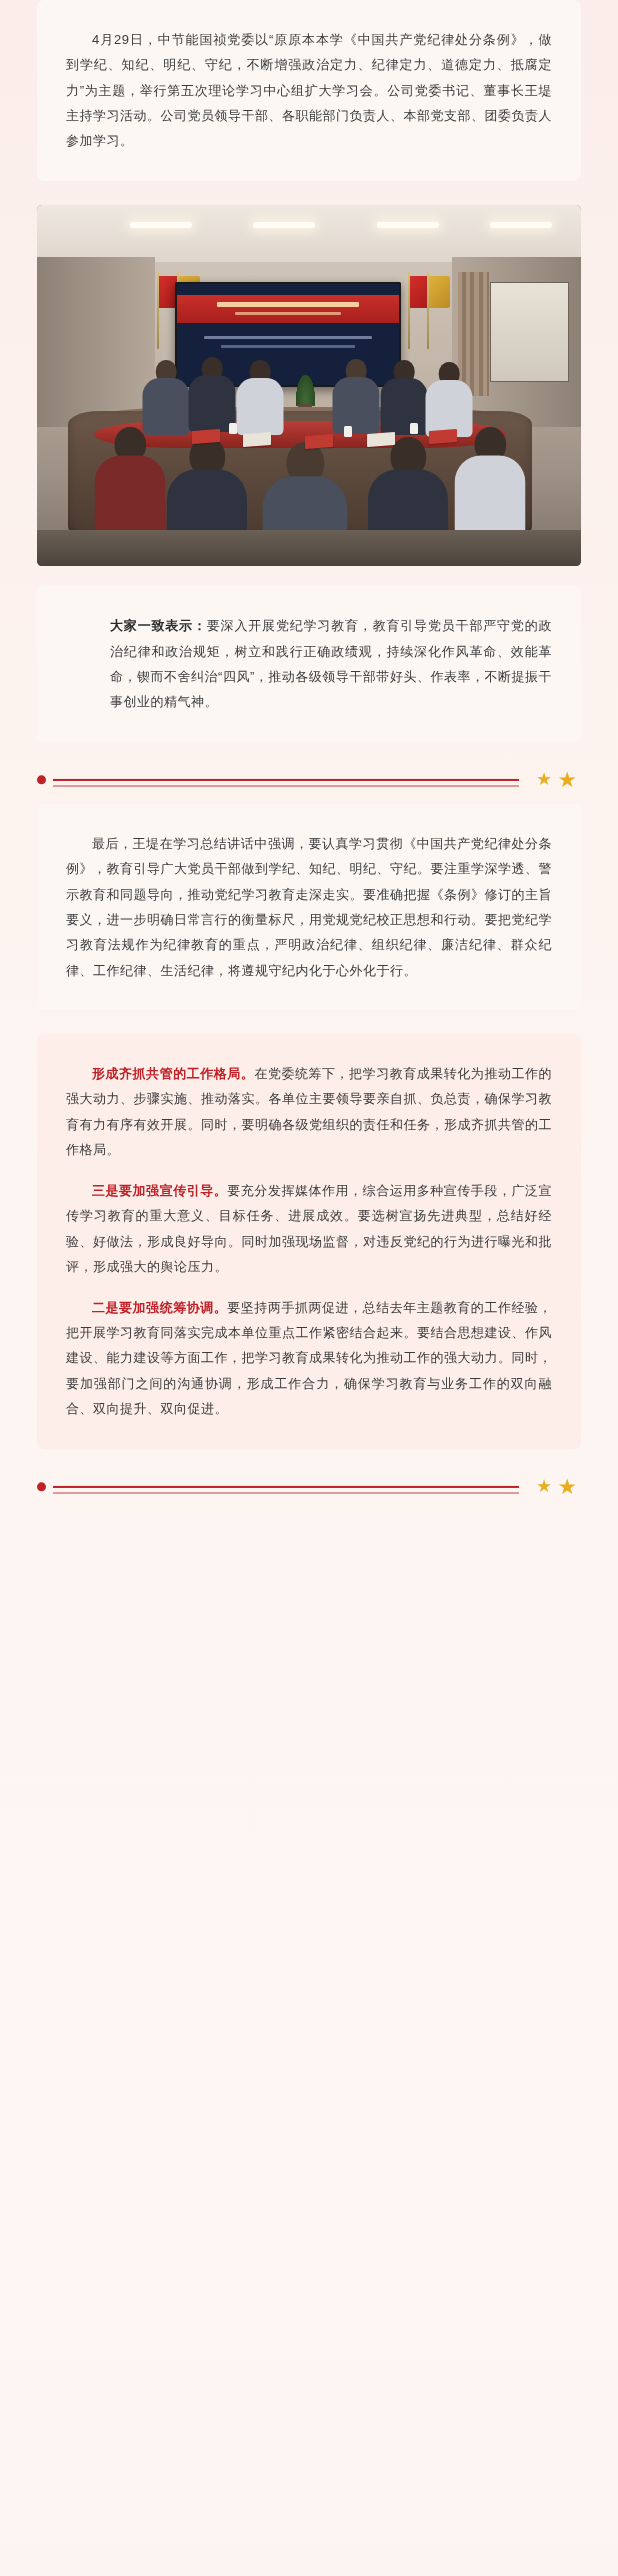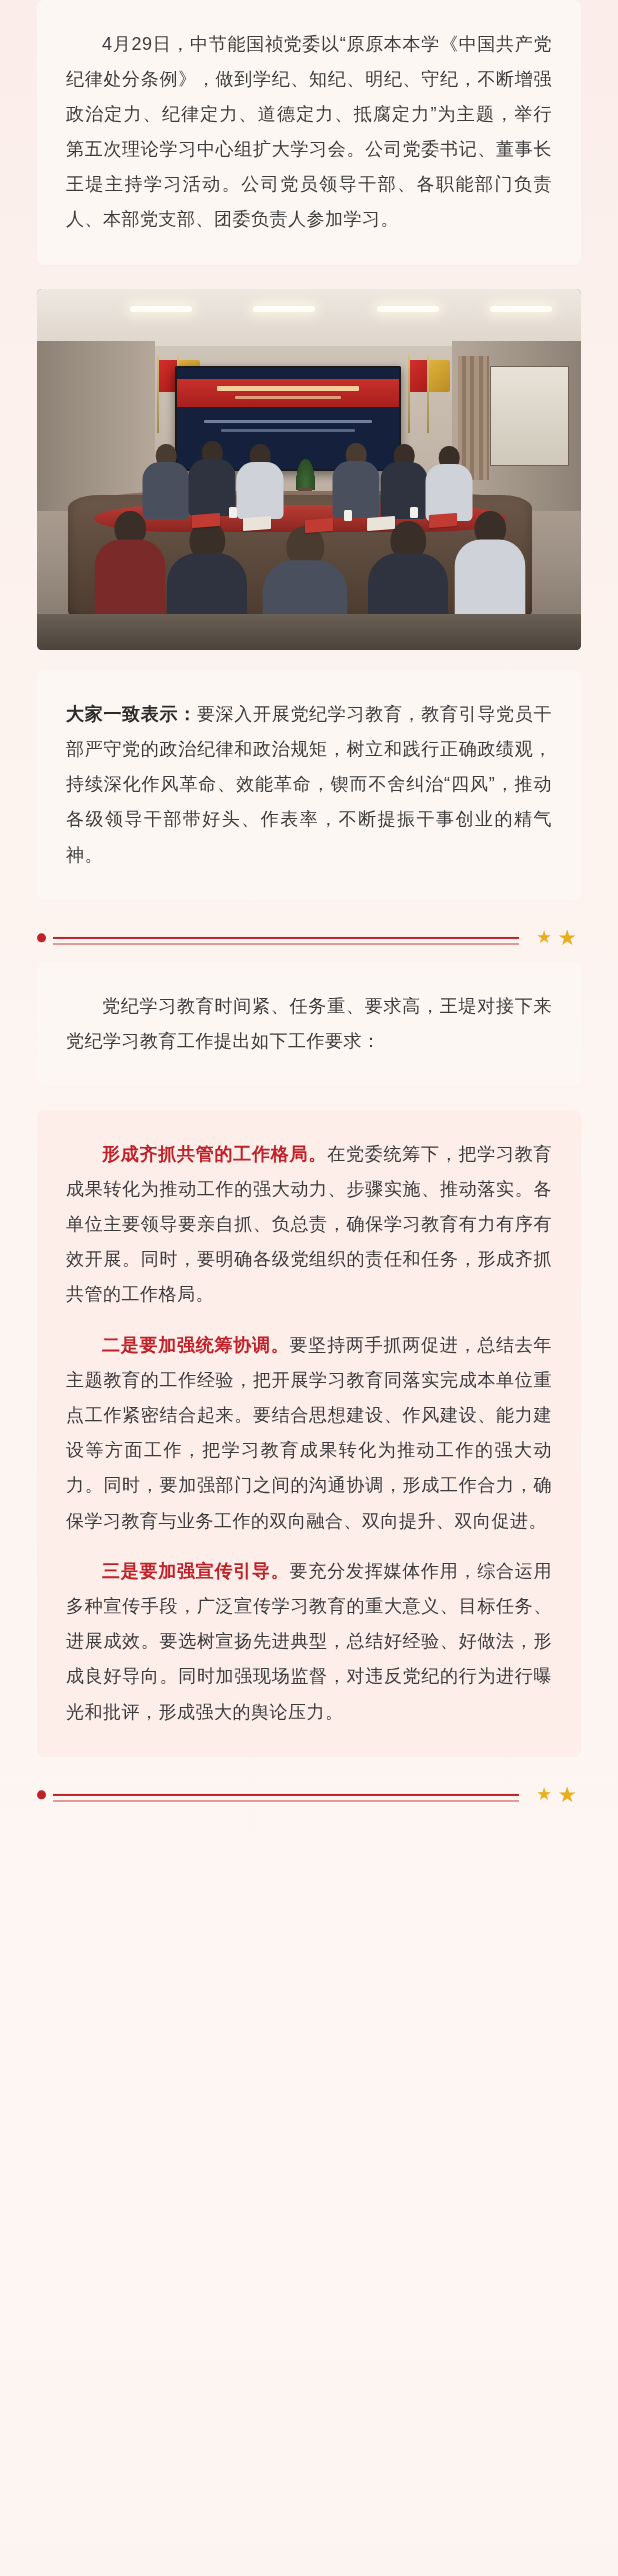--- a/index.html
+++ b/index.html
@@ -30,29 +30,29 @@
   .card {
     background: #fdf7f4;
     border-radius: 7.2px;
     padding: 27px 29px;
     box-sizing: border-box;
     margin: 0 auto 24px auto;
     box-shadow: 0 0.5px 0 rgba(0,0,0,0.015);
   }
   .card p {
     margin: 0 0 15.5px 0;
-    font-size: 18px;
+    font-size: 13px;
     line-height: 1.95;
     letter-spacing: 0.5px;
     color: #3b3b3b;
     text-align: justify;
     text-indent: 2em;
   }
   .card p:last-child { margin-bottom: 0; }
-  .card p.noindent { text-indent: 0; }
+  .card p.noindent { text-indent: 0; margin-left: 44px; }
   .card p b, .card p .bold {
     font-weight: bold;
     color: #2b2b2b;
   }
   .card p .red-strong {
     color: #c02027;
     font-weight: bold;
   }
   .card.pink {
     background: #fdeeea;
@@ -364,32 +364,32 @@
 
     <div class="divider">
       <span class="dot"></span>
       <span class="line"></span>
       <span class="line thin"></span>
       <span class="star s1">★</span>
       <span class="star s2">★</span>
     </div>
 
     <div class="card">
-      <p>党纪学习教育时间紧、任务重、要求高，王堤对接下来党纪学习教育工作提出如下工作要求：</p>
+      <p>最后，王堤在学习总结讲话中强调，要认真学习贯彻《中国共产党纪律处分条例》，教育引导广大党员干部做到学纪、知纪、明纪、守纪。要注重学深学透、警示教育和同题导向，推动党纪学习教育走深走实。要准确把握《条例》修订的主旨要义，进一步明确日常言行的衡量标尺，用党规党纪校正思想和行动。要把党纪学习教育法规作为纪律教育的重点，严明政治纪律、组织纪律、廉洁纪律、群众纪律、工作纪律、生活纪律，将遵规守纪内化于心外化于行。</p>
     </div>
 
     <div class="card pink">
       <p>
         <span class="red-strong">形成齐抓共管的工作格局。</span><span>在党委统筹下，把学习教育成果转化为推动工作的强大动力、步骤实施、推动落实。各单位主要领导要亲自抓、负总责，确保学习教育有力有序有效开展。同时，要明确各级党组织的责任和任务，形成齐抓共管的工作格局。</span>
       </p>
       <p>
-        <span class="red-strong">二是要加强统筹协调。</span><span>要坚持两手抓两促进，总结去年主题教育的工作经验，把开展学习教育同落实完成本单位重点工作紧密结合起来。要结合思想建设、作风建设、能力建设等方面工作，把学习教育成果转化为推动工作的强大动力。同时，要加强部门之间的沟通协调，形成工作合力，确保学习教育与业务工作的双向融合、双向提升、双向促进。</span>
+        <span class="red-strong">三是要加强宣传引导。</span><span>要充分发挥媒体作用，综合运用多种宣传手段，广泛宣传学习教育的重大意义、目标任务、进展成效。要选树宣扬先进典型，总结好经验、好做法，形成良好导向。同时加强现场监督，对违反党纪的行为进行曝光和批评，形成强大的舆论压力。</span>
       </p>
       <p>
-        <span class="red-strong">三是要加强宣传引导。</span><span>要充分发挥媒体作用，综合运用多种宣传手段，广泛宣传学习教育的重大意义、目标任务、进展成效。要选树宣扬先进典型，总结好经验、好做法，形成良好导向。同时加强现场监督，对违反党纪的行为进行曝光和批评，形成强大的舆论压力。</span>
+        <span class="red-strong">二是要加强统筹协调。</span><span>要坚持两手抓两促进，总结去年主题教育的工作经验，把开展学习教育同落实完成本单位重点工作紧密结合起来。要结合思想建设、作风建设、能力建设等方面工作，把学习教育成果转化为推动工作的强大动力。同时，要加强部门之间的沟通协调，形成工作合力，确保学习教育与业务工作的双向融合、双向提升、双向促进。</span>
       </p>
     </div>
 
     <div class="divider bottom">
       <span class="dot"></span>
       <span class="line"></span>
       <span class="line thin"></span>
       <span class="star s1">★</span>
       <span class="star s2">★</span>
     </div>

